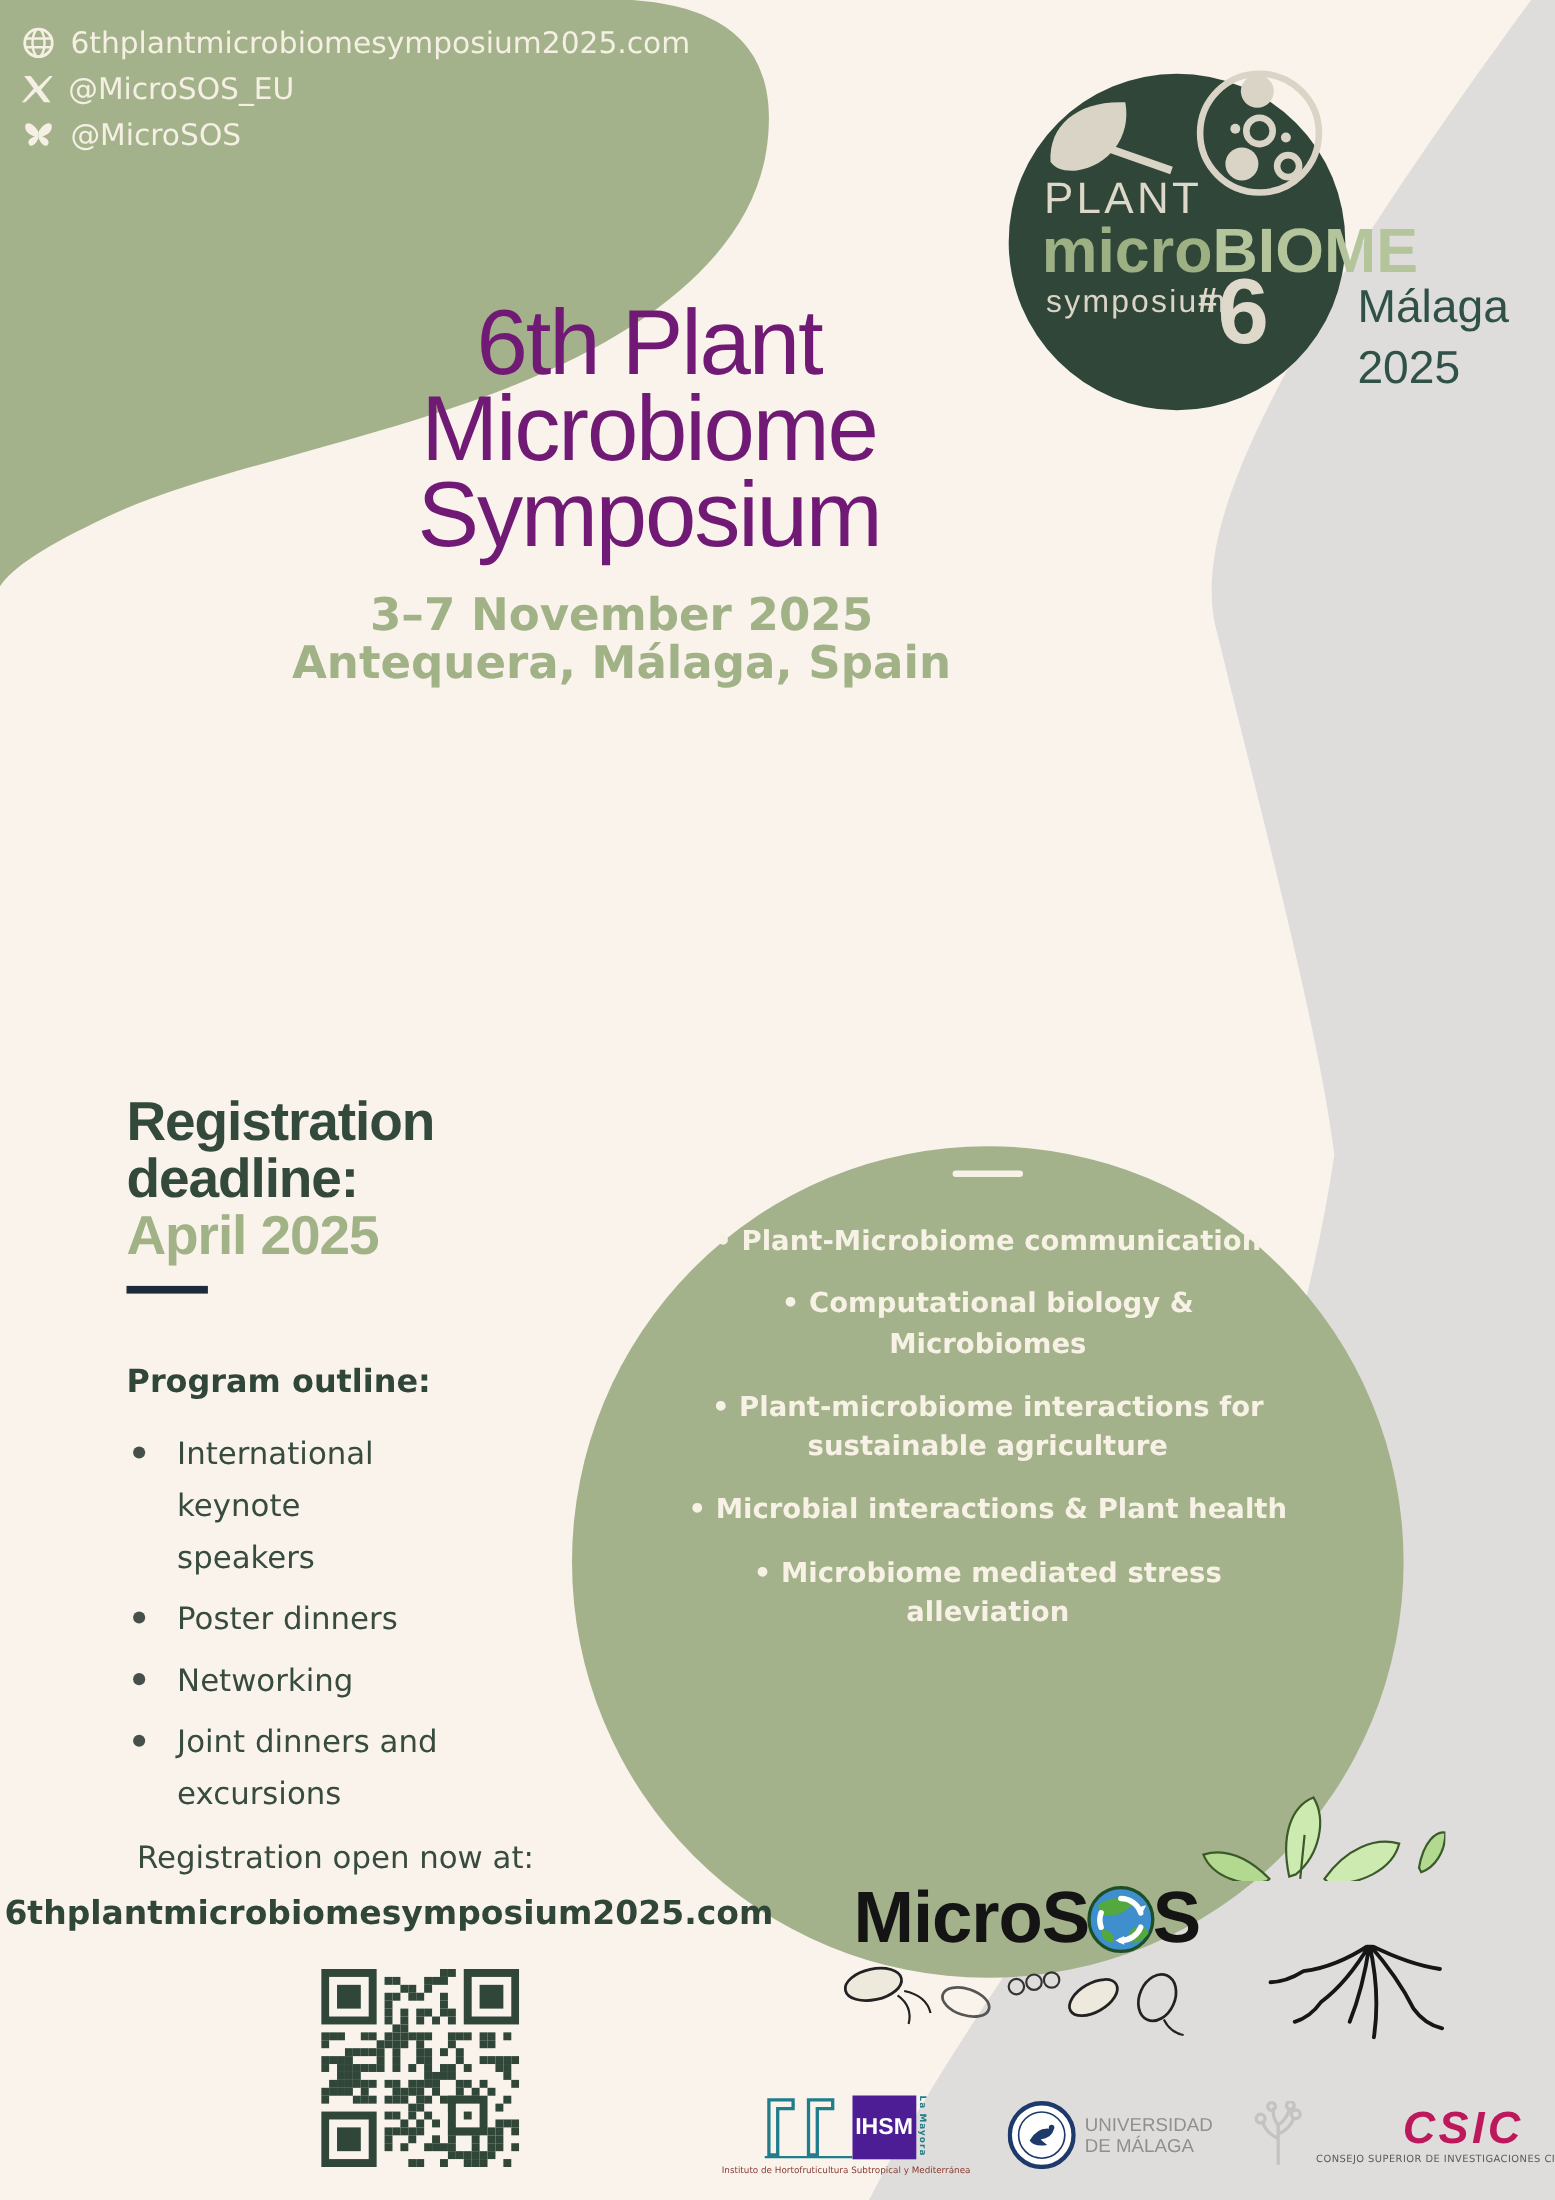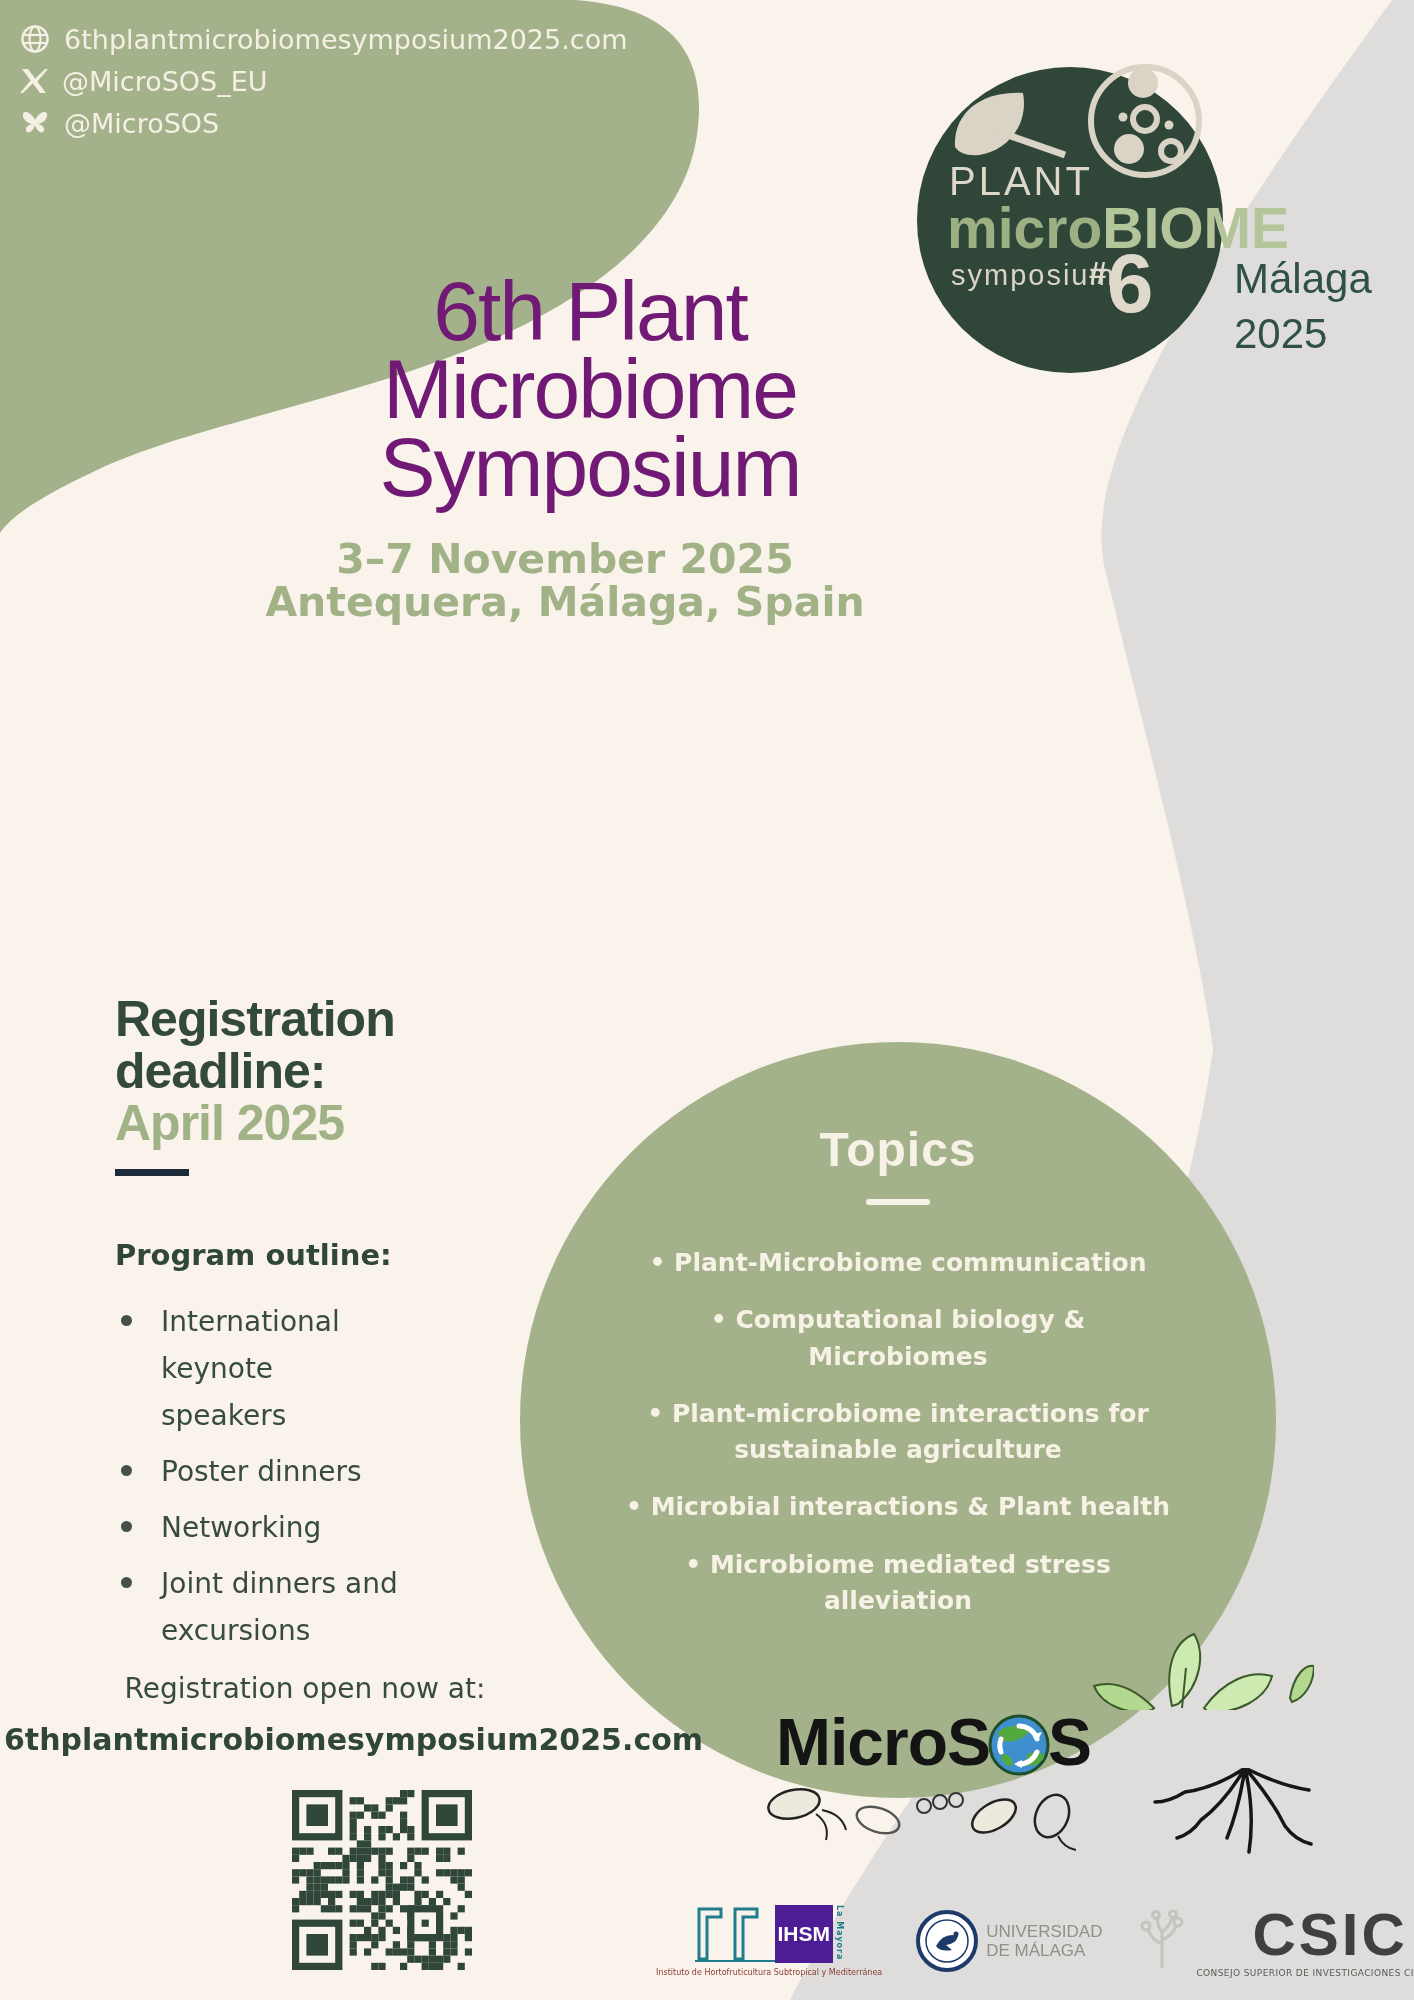--- a/index.html
+++ b/index.html
@@ -79,22 +79,22 @@
   .ihsm-row{display:flex;align-items:stretch;}
   .ihsm-sq{width:58px;height:58px;background:#4c1d95;color:#fff;display:flex;align-items:center;
     justify-content:center;font-family:"Liberation Sans",sans-serif;font-weight:700;font-size:21px;}
   .ihsm-vert{writing-mode:vertical-rl;font-size:8px;font-weight:700;color:#1f7d8c;letter-spacing:1px;
     margin-left:2px;}
   .ihsm-caption{margin-top:5px;font-size:8px;color:#8a3c33;white-space:nowrap;}
   .uma{display:flex;align-items:center;gap:8px;}
   .uma-text{font-family:"Liberation Sans",sans-serif;font-size:17px;color:#8f8f8c;line-height:1.12;}
   .csic{display:flex;align-items:center;gap:8px;}
   .csic-col{display:flex;flex-direction:column;align-items:center;}
-  .csic-acronym{font-family:"Liberation Sans",sans-serif;font-weight:700;font-size:60px;
-    letter-spacing:3px;color:#404040;line-height:1;}
+  .csic-acronym{font-family:"Liberation Sans",sans-serif;font-weight:700;font-size:41px;
+    letter-spacing:3px;color:#be185d;line-height:1;font-style:italic;}
   .csic-caption{font-size:9px;color:#5a5a58;margin-top:3px;letter-spacing:.4px;white-space:nowrap;}
 </style>
 </head>
 <body>
 
 <div id="poster">
 
   <svg id="bg-shapes" width="1414" height="2000" viewBox="0 0 1414 2000">
     <path fill="#dedddb" d="M1392 0 H1414 V2000 H790
          C870 1845 955 1745 1012 1638
@@ -180,21 +180,20 @@
     <h3>Program outline:</h3>
     <ul>
         <li>International keynote speakers</li>
         <li>Poster dinners</li>
         <li>Networking</li>
         <li>Joint dinners and excursions</li>
       </ul>
   </div>
 
   <div class="topics-circle">
-    <h2>Topics</h2>
     <div class="topics-underline"></div>
     <ul>
         <li>Plant-Microbiome communication</li>
         <li>Computational biology &amp; Microbiomes</li>
         <li>Plant-microbiome interactions for sustainable agriculture</li>
         <li>Microbial interactions &amp; Plant health</li>
         <li>Microbiome mediated stress alleviation</li>
       </ul>
   </div>
 

